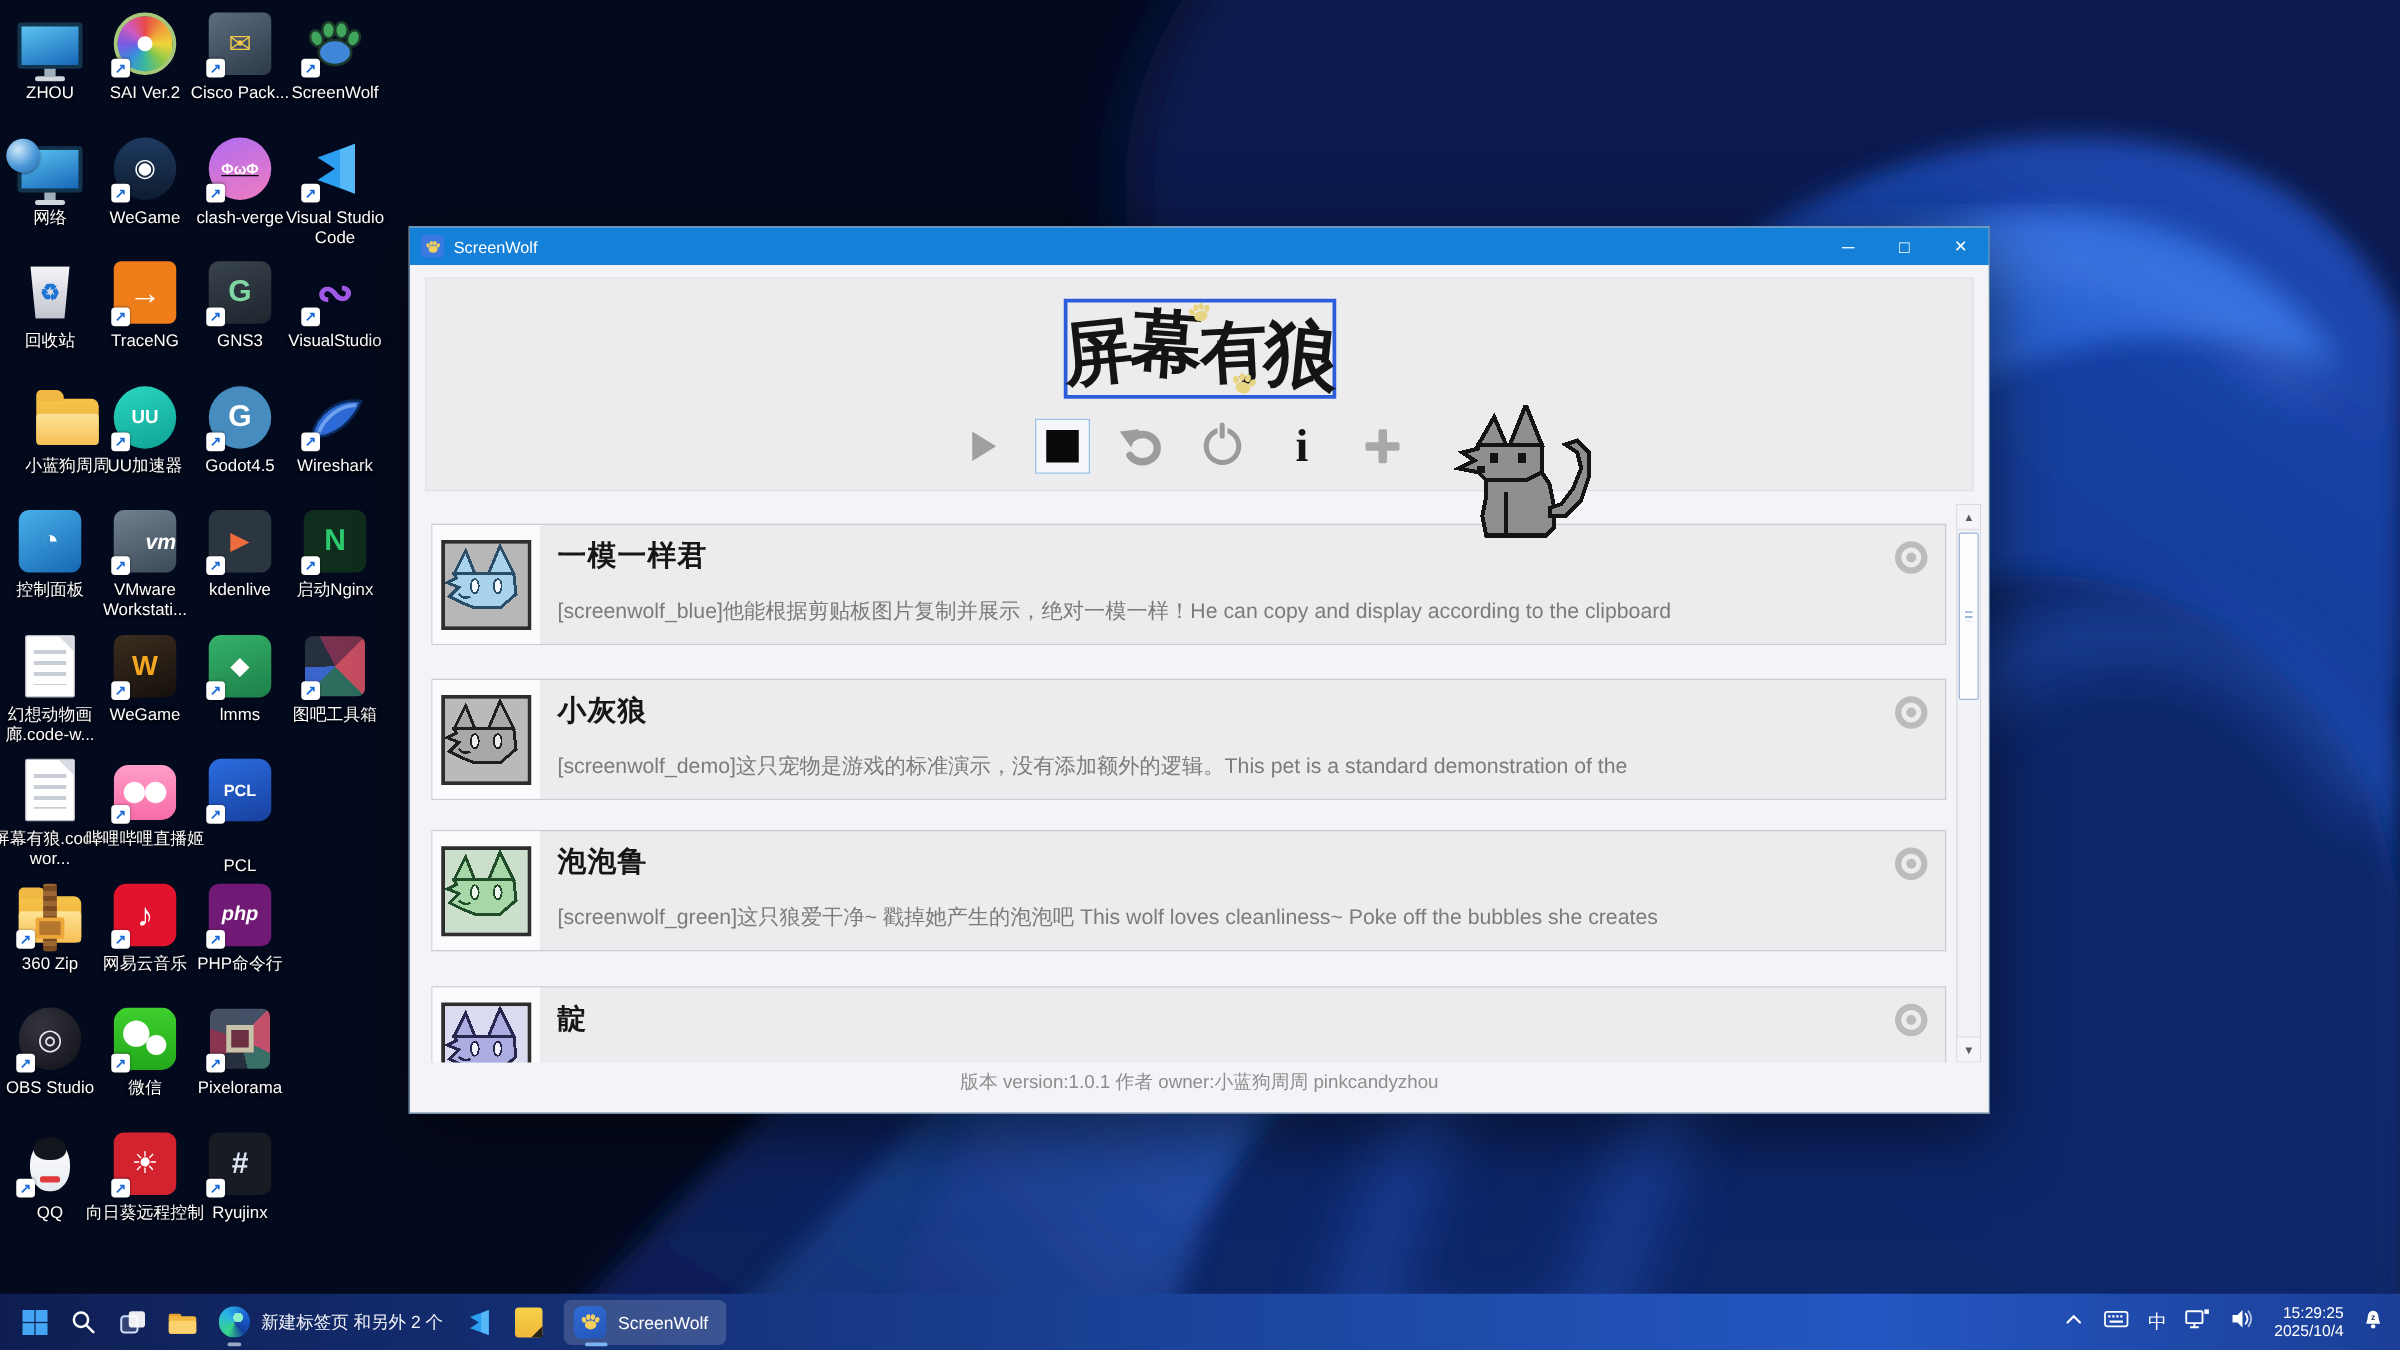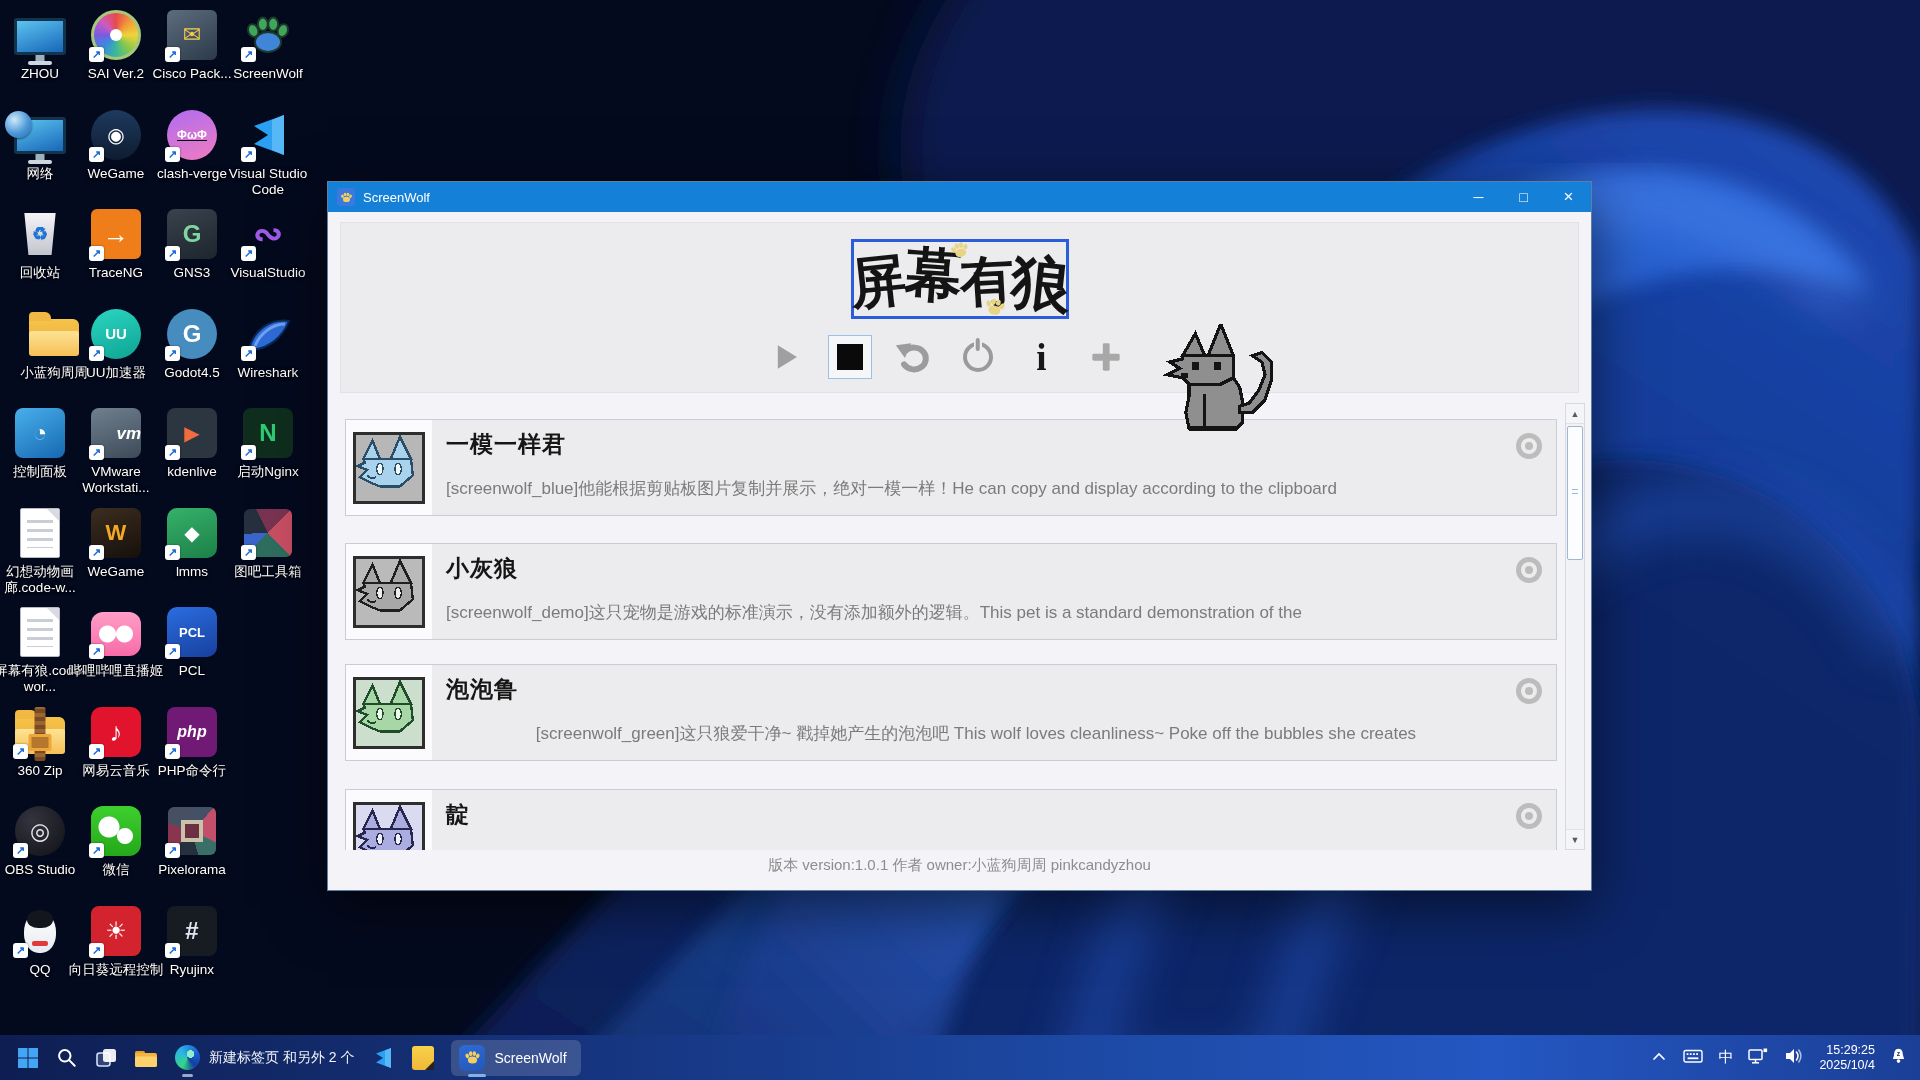--- a/index.html
+++ b/index.html
@@ -358,21 +358,21 @@
       </div>
       <div class="desk-cell" style="left: 152px; top: 505.5px;">
         <div class="ico-art">
           <div class="tile" style="background: linear-gradient(160deg, rgb(53, 178, 106), rgb(29, 127, 72)); border-radius: 10px;">
             <span class="glyph" style="color: rgb(255, 255, 255); font-size: 20px;">◆</span>
           </div>
           <div class="arrow-badge">↗</div>
         </div>
         <div class="desk-label">lmms</div>
       </div>
-      <div class="desk-cell" style="left: 152px; top: 605px;">
+      <div class="desk-cell" style="left: 152px; top: 605px; gap: 22px;">
         <div class="ico-art">
           <div class="tile" style="background: linear-gradient(160deg, rgb(43, 109, 224), rgb(23, 64, 158)); border-radius: 10px;">
             <span class="glyph" style="color: rgb(255, 255, 255); font-size: 13px; font-weight: bold;">PCL</span>
           </div>
           <div class="arrow-badge">↗</div>
         </div>
         <div class="desk-label">PCL</div>
       </div>
       <div class="desk-cell" style="left: 152px; top: 704.5px;">
         <div class="ico-art">
@@ -588,21 +588,21 @@
     </svg>
               </div>
             </div>
        <div class="pet-name">小灰狼</div>
        <div class="pet-desc">[screenwolf_demo]这只宠物是游戏的标准演示，没有添加额外的逻辑。This pet is a standard demonstration of the</div>
        <div class="pet-target"><svg viewBox="0 0 30 30">
                 <circle cx="15" cy="15" r="10.5" fill="none" stroke="#bcbcbc" stroke-width="5"></circle>
                 <circle cx="15" cy="15" r="4" fill="#bcbcbc"></circle>
               </svg></div>
           </div>
-          <div class="pet-row" style="top: 261px; text-align: center;">
+          <div class="pet-row" style="top: 261px;">
             <div class="pet-ava-cell">
               <div class="pet-ava">
                 <svg viewBox="0 0 36 36" shape-rendering="crispEdges">
       <rect width="36" height="36" fill="#ccdfcc"></rect>
       <g fill="#a7d7a7" stroke="#1f4d2a" stroke-width="1.3" stroke-linejoin="miter">
         <polygon points="9,3 13,13 4,13"></polygon>
         <polygon points="24,1 30,13 19,13"></polygon>
         <path d="M4,13 L30,13 L31,22 L24,28 L13,28 L8,26 L2,23 L6,19 L1,17 L5,15 Z"></path>
       </g>
       <ellipse cx="13" cy="18.5" rx="1.7" ry="3.1" fill="#f0f8f0" stroke="#1f4d2a" stroke-width="0.8"></ellipse>

